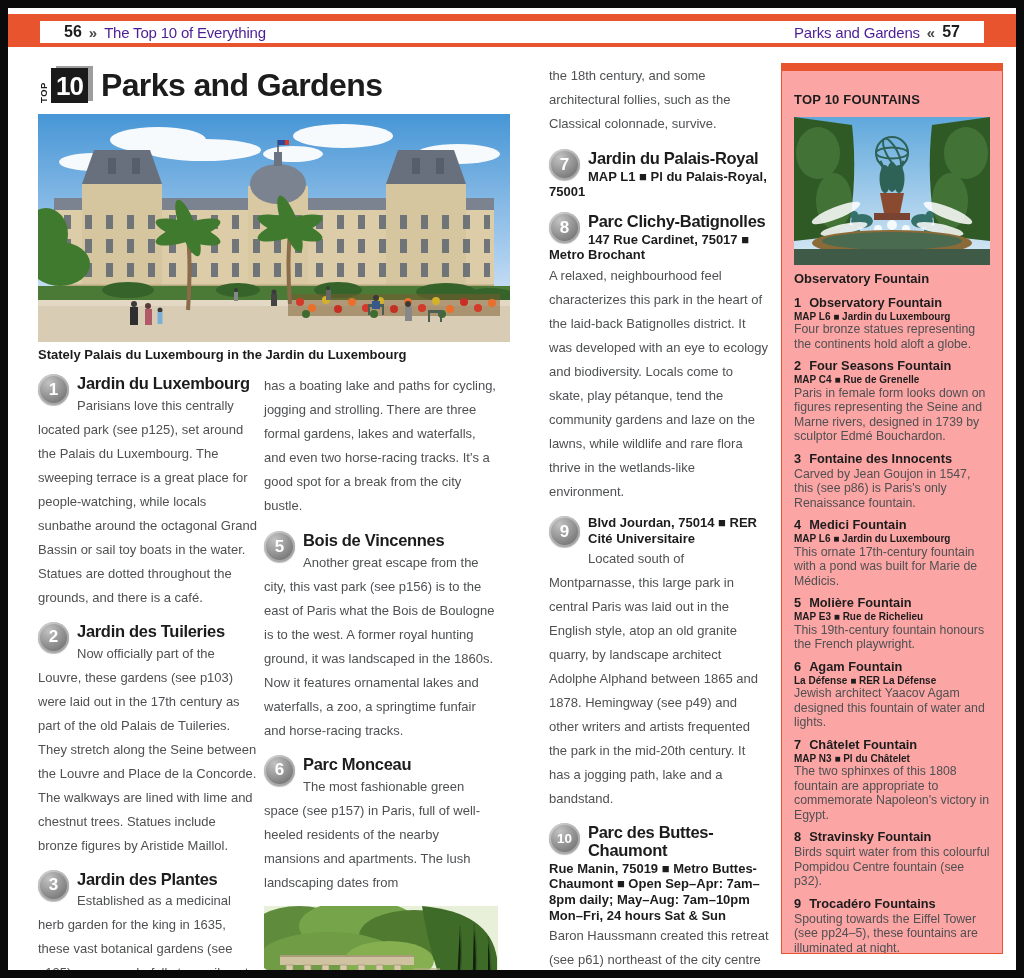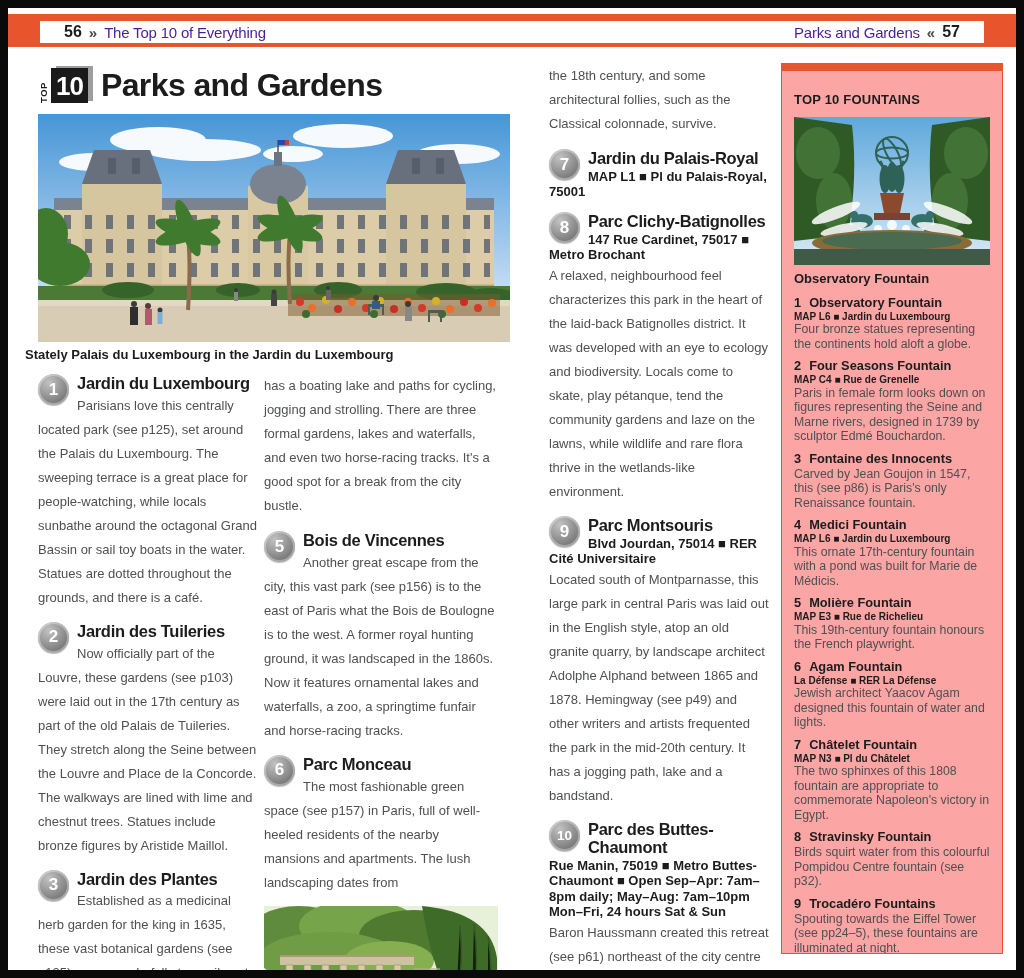--- a/index.html
+++ b/index.html
@@ -20,21 +20,21 @@
   .masthead { position:absolute; left:30px; top:54px; display:flex; align-items:center; gap:13px; height:46px; }
   .logo { display:flex; align-items:stretch; }
   .logo-top { writing-mode:vertical-rl; transform:rotate(180deg); font-size:9.5px; font-weight:bold;
     color:#1c1c1c; letter-spacing:0.5px; display:flex; align-items:center; margin-right:2px; }
   .logo-ten { background:#1a1a1a; color:#fff; font-weight:bold; font-size:26px; line-height:1;
     padding:5px 5px 4px; box-shadow:5px -2px 0 #9d9d9d; letter-spacing:-1px; }
   .page-title { font-size:32px; font-weight:800; color:#1c1c1c; letter-spacing:-0.6px; }
 
   
   .hero { position:absolute; left:30px; top:106px; width:472px; height:228px; overflow:hidden; }
-  .hero-caption { position:absolute; left:17px; top:339px; font-size:13px; font-weight:bold; color:#1c1c1c; }
+  .hero-caption { position:absolute; left:30px; top:339px; font-size:13px; font-weight:bold; color:#1c1c1c; }
   .photo-caption { font-size:13px; font-weight:bold; color:#b91c1c; margin-top:5px; }
 
   
   .col { position:absolute; color:#4f5052; }
   .col1 { left:30px; top:365px; width:220px; }
   .col2 { left:256px; top:365px; width:234px; }
   .col3 { left:541px; top:55px;  width:220px; }
 
   .item { margin-bottom:11px; overflow:visible; }
   .badge { float:left; width:31px; height:31px; border-radius:50%; margin:1px 8px 2px 0;
@@ -332,21 +332,20 @@
           <span>8</span>
         </div>
       <h3 class="item-title">Parc Clichy-Batignolles</h3>
       <p class="item-address">147 Rue Cardinet, 75017 ■ Metro Brochant</p>
       <p class="item-body">A relaxed, neighbourhood feel characterizes this park in the heart of the laid-back Batignolles district. It was developed with an eye to ecology and biodiversity. Locals come to skate, play pétanque, tend the community gardens and laze on the lawns, while wildlife and rare flora thrive in the wetlands-like environment.</p>
     </div>
     <div class="item">
       <div class="badge">
           <span>9</span>
         </div>
-      <h3 class="item-title">Parc Montsouris</h3>
       <p class="item-address">Blvd Jourdan, 75014 ■ RER Cité Universitaire</p>
       <p class="item-body">Located south of Montparnasse, this large park in central Paris was laid out in the English style, atop an old granite quarry, by landscape architect Adolphe Alphand between 1865 and 1878. Hemingway (see p49) and other writers and artists frequented the park in the mid-20th century. It has a jogging path, lake and a bandstand.</p>
     </div>
     <div class="item">
       <div class="badge two">
           <span>10</span>
         </div>
       <h3 class="item-title">Parc des Buttes-Chaumont</h3>
       <p class="item-address">Rue Manin, 75019 ■ Metro Buttes-Chaumont ■ Open Sep–Apr: 7am–8pm daily; May–Aug: 7am–10pm Mon–Fri, 24 hours Sat &amp; Sun</p>
       <p class="item-body">Baron Haussmann created this retreat (see p61) northeast of the city centre in 1867, from what was formerly a rubbish dump. His architects built artificial cliffs, waterfalls, streams and a lake complete with an island crowned by a Roman-style temple. There are fantastic views of the city from this hilly park. In the eastern part of the park is a trendy bar, Rosa Bonheur, which is open until late.</p>

